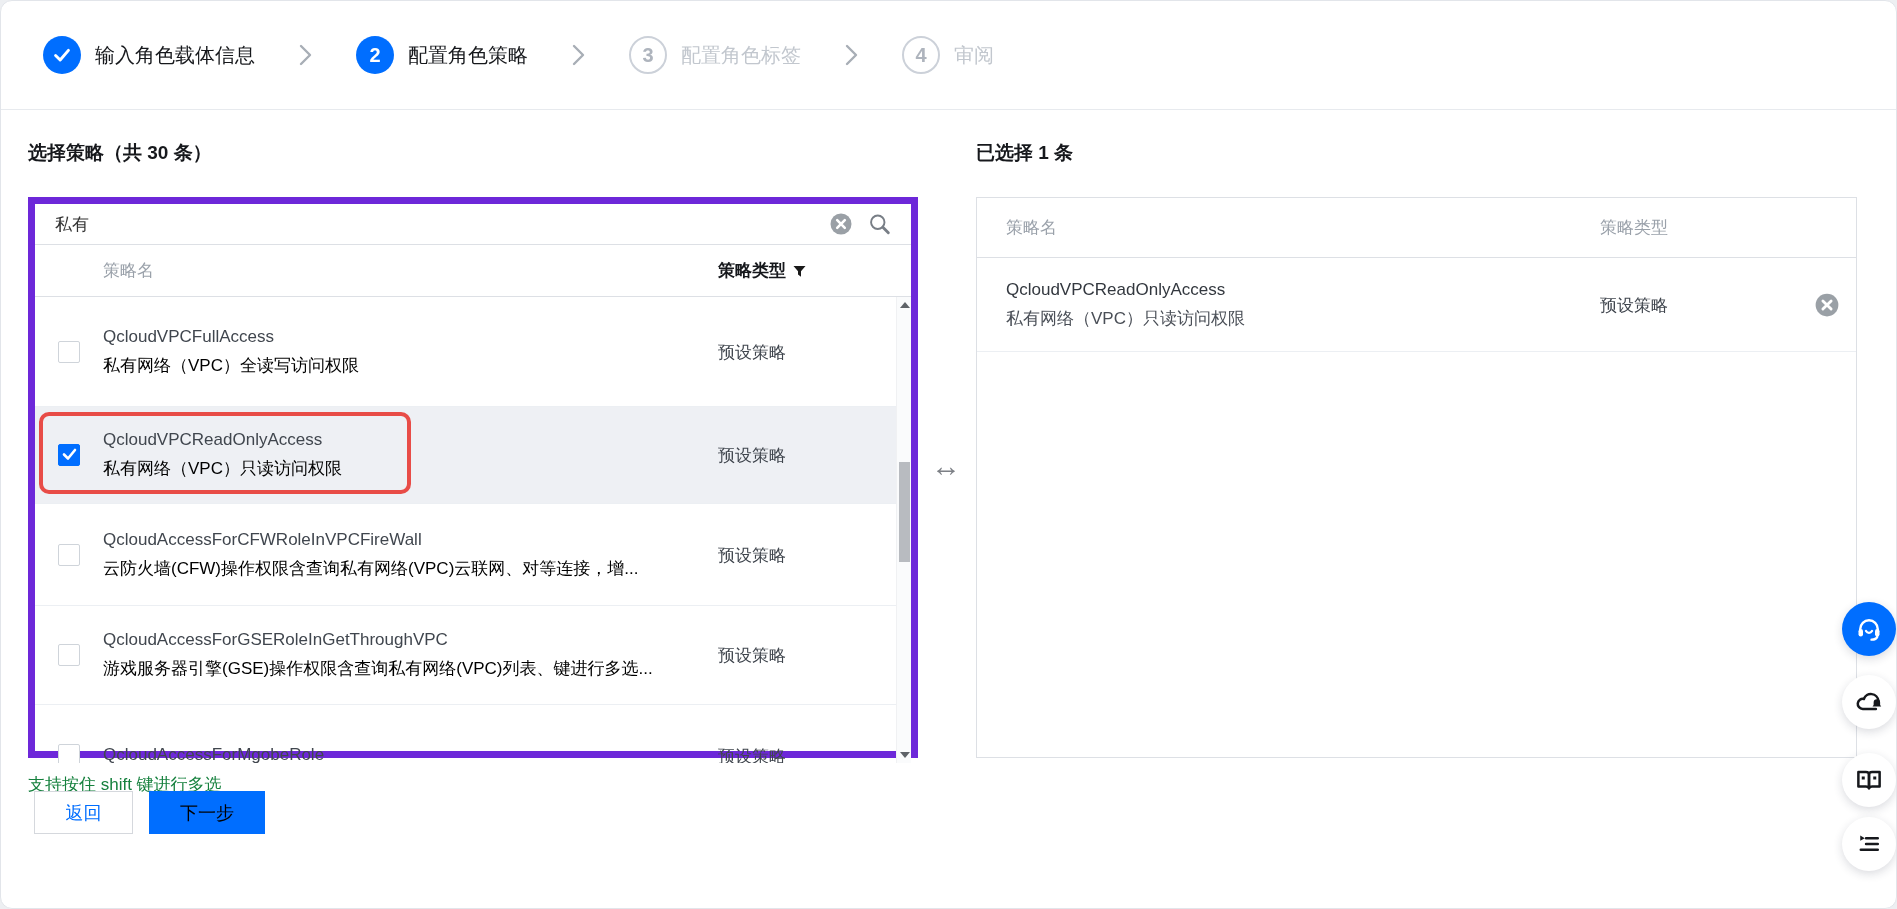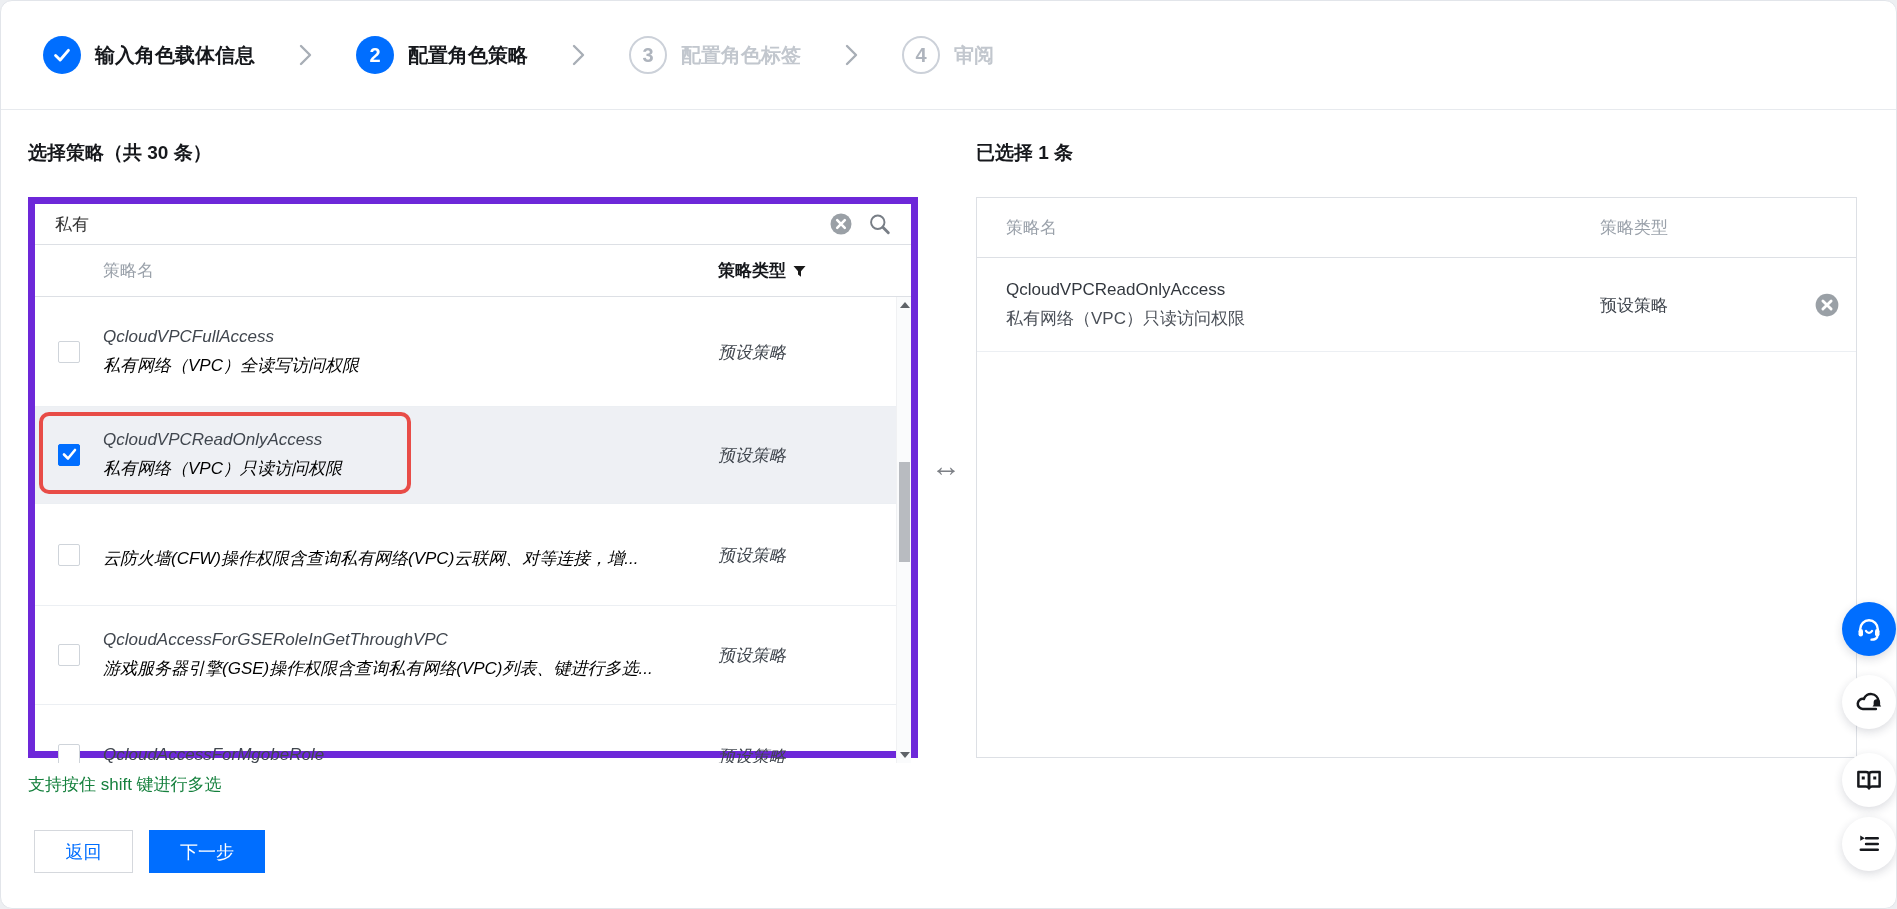--- a/index.html
+++ b/index.html
@@ -13,21 +13,21 @@
     position:absolute; top:0; left:0; right:0; height:109px;
     border-bottom:1px solid #e7eaee; display:flex; align-items:center; padding-left:42px;
   }
   .step { display:flex; align-items:center; gap:14px; }
   .step-circle {
     width:38px; height:38px; border-radius:50%; display:flex; align-items:center; justify-content:center;
     font-size:20px; font-weight:bold;
   }
   .step.done .step-circle, .step.active .step-circle { background:#006eff; color:#fff; }
   .step.pending .step-circle { background:#fff; border:2px solid #ccd1d9; color:#aeb4bd; }
-  .step-label { font-size:20px; font-weight:bold; color:#16181c; white-space:nowrap; }
+  .step-label { font-size:20px; font-weight:normal; color:#16181c; white-space:nowrap; }
   .step.pending .step-label { color:#c2c7ce; }
   .step-chevron { margin:0 44px; display:flex; align-items:center; }
   
   .sec-title { position:absolute; font-size:19px; font-weight:bold; color:#16181c; }
   
   .left-box {
     position:absolute; left:27px; top:196px; width:890px; height:561px;
     border:7px solid #6d28d9; background:#fff;
   }
   .search-row { position:relative; height:41px; border-bottom:1px solid #dde0e5; }
@@ -37,21 +37,21 @@
   }
   .icon-btn { position:absolute; top:50%; transform:translateY(-50%); cursor:pointer; line-height:0; }
   .clear-pos { right:58px; }
   .search-pos { right:20px; }
   .header-row { position:relative; height:52px; border-bottom:1px solid #dde0e5; }
   .col-name-h { position:absolute; left:68px; top:0; line-height:52px; font-size:17px; color:#9aa1aa; }
   .col-type-h {
     position:absolute; left:683px; top:0; line-height:52px; font-size:17px; font-weight:bold; color:#16181c;
     display:flex; align-items:center; gap:7px; height:52px;
   }
-  .plist { position:relative; height:466px; overflow:hidden;font-style:italic; }
+  .plist { position:relative; height:466px; overflow:hidden; }
   .prow {
     position:relative; border-bottom:1px solid #eceff3; padding-left:68px; padding-right:30px;
     display:flex; flex-direction:column; justify-content:center;
   }
   .prow.selected { background:#eef0f4; }
   .pname { font-size:17px; color:#40464e; }
   .pdesc { font-size:17px; color:#000000; margin-top:7px; }
   .cb {
     position:absolute; left:23px; top:50%; transform:translateY(-50%); width:22px; height:22px;
     border:1px solid #cfd4da; border-radius:2px; background:#fff;
@@ -82,24 +82,24 @@
   .r-header { position:relative; height:60px; border-bottom:1px solid #dde0e5; }
   .r-col-name { position:absolute; left:29px; line-height:60px; font-size:17px; color:#9aa1aa; }
   .r-col-type { position:absolute; left:623px; line-height:60px; font-size:17px; color:#9aa1aa; }
   .rrow { position:relative; height:94px; border-bottom:1px solid #eceff3; display:flex; flex-direction:column; justify-content:center; padding-left:29px; }
   .rrow .pname { color:#33383f; }
   .rrow .pdesc { color:#4a4f57; }
   .rtype { position:absolute; left:623px; top:50%; transform:translateY(-50%); font-size:17px; color:#40464e; }
   .remove-pos { position:absolute; left:837px; top:50%; transform:translateY(-50%); cursor:pointer; line-height:0; }
   
   .hint { position:absolute; left:27px; top:772px; font-size:17px; color:#15803d; }
-  .btn-row { position:absolute; left:33px; top:829px; display:flex; gap:16px; }
+  .btn-row { position:absolute; left:33px; top:790px; display:flex; gap:16px; }
   .btn { height:43px; font-size:18px; display:flex; align-items:center; justify-content:center; cursor:pointer; font-family:inherit; }
   .btn-back { width:99px; background:#fff; border:1px solid #d5d8dd; color:#006eff; }
-  .btn-next { width:116px; background:#006eff; border:none; color:#ffffff; }
+  .btn-next { width:116px; background:#006eff; border:none; color:#000000; }
   
   .float-btn {
     position:absolute; left:1841px; width:54px; height:54px; border-radius:50%;
     display:flex; align-items:center; justify-content:center; cursor:pointer;
     background:#fff; box-shadow:0 3px 10px rgba(30,40,60,.16);
   }
   .float-btn.blue { background:#006eff; }
   .fb1 { top:601px; } .fb2 { top:674px; } .fb3 { top:752px; } .fb4 { top:816px; }
 </style>
 </head>
@@ -187,20 +187,21 @@
               <polyline points="2,6.5 6,10.5 13,2" fill="none" stroke="#fff" stroke-width="2.6" stroke-linecap="round" stroke-linejoin="round"></polyline>
             </svg>
         </span>
         <div class="pname">QcloudVPCReadOnlyAccess</div>
         <div class="pdesc">私有网络（VPC）只读访问权限</div>
         <span class="ptype">预设策略</span>
       </div>
 
       <div class="prow" style="height:102px;">
         <span class="cb"></span>
+        <div class="pname">QcloudAccessForCFWRoleInVPCFireWall</div>
         <div class="pdesc">云防火墙(CFW)操作权限含查询私有网络(VPC)云联网、对等连接，增...</div>
         <span class="ptype">预设策略</span>
       </div>
 
       <div class="prow" style="height:99px;">
         <span class="cb"></span>
         <div class="pname">QcloudAccessForGSERoleInGetThroughVPC</div>
         <div class="pdesc">游戏服务器引擎(GSE)操作权限含查询私有网络(VPC)列表、键进行多选...</div>
         <span class="ptype">预设策略</span>
       </div>

